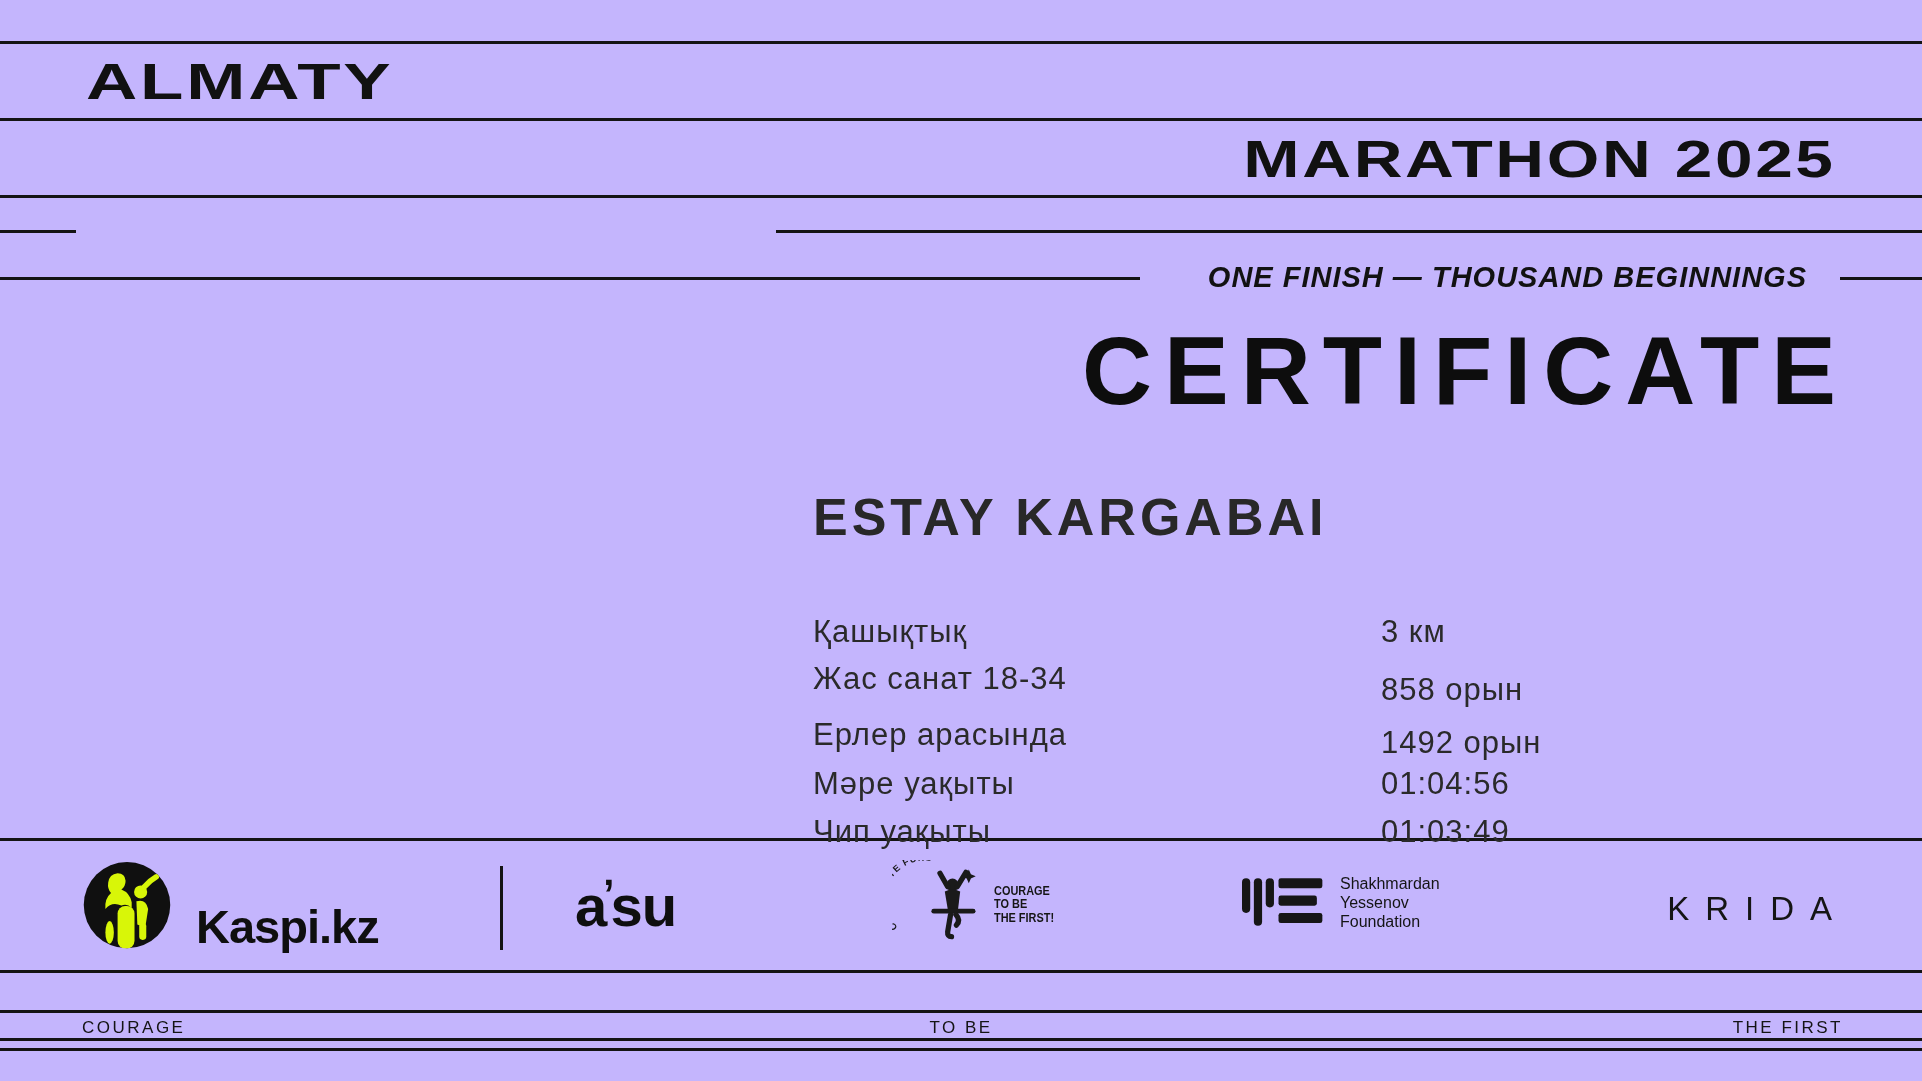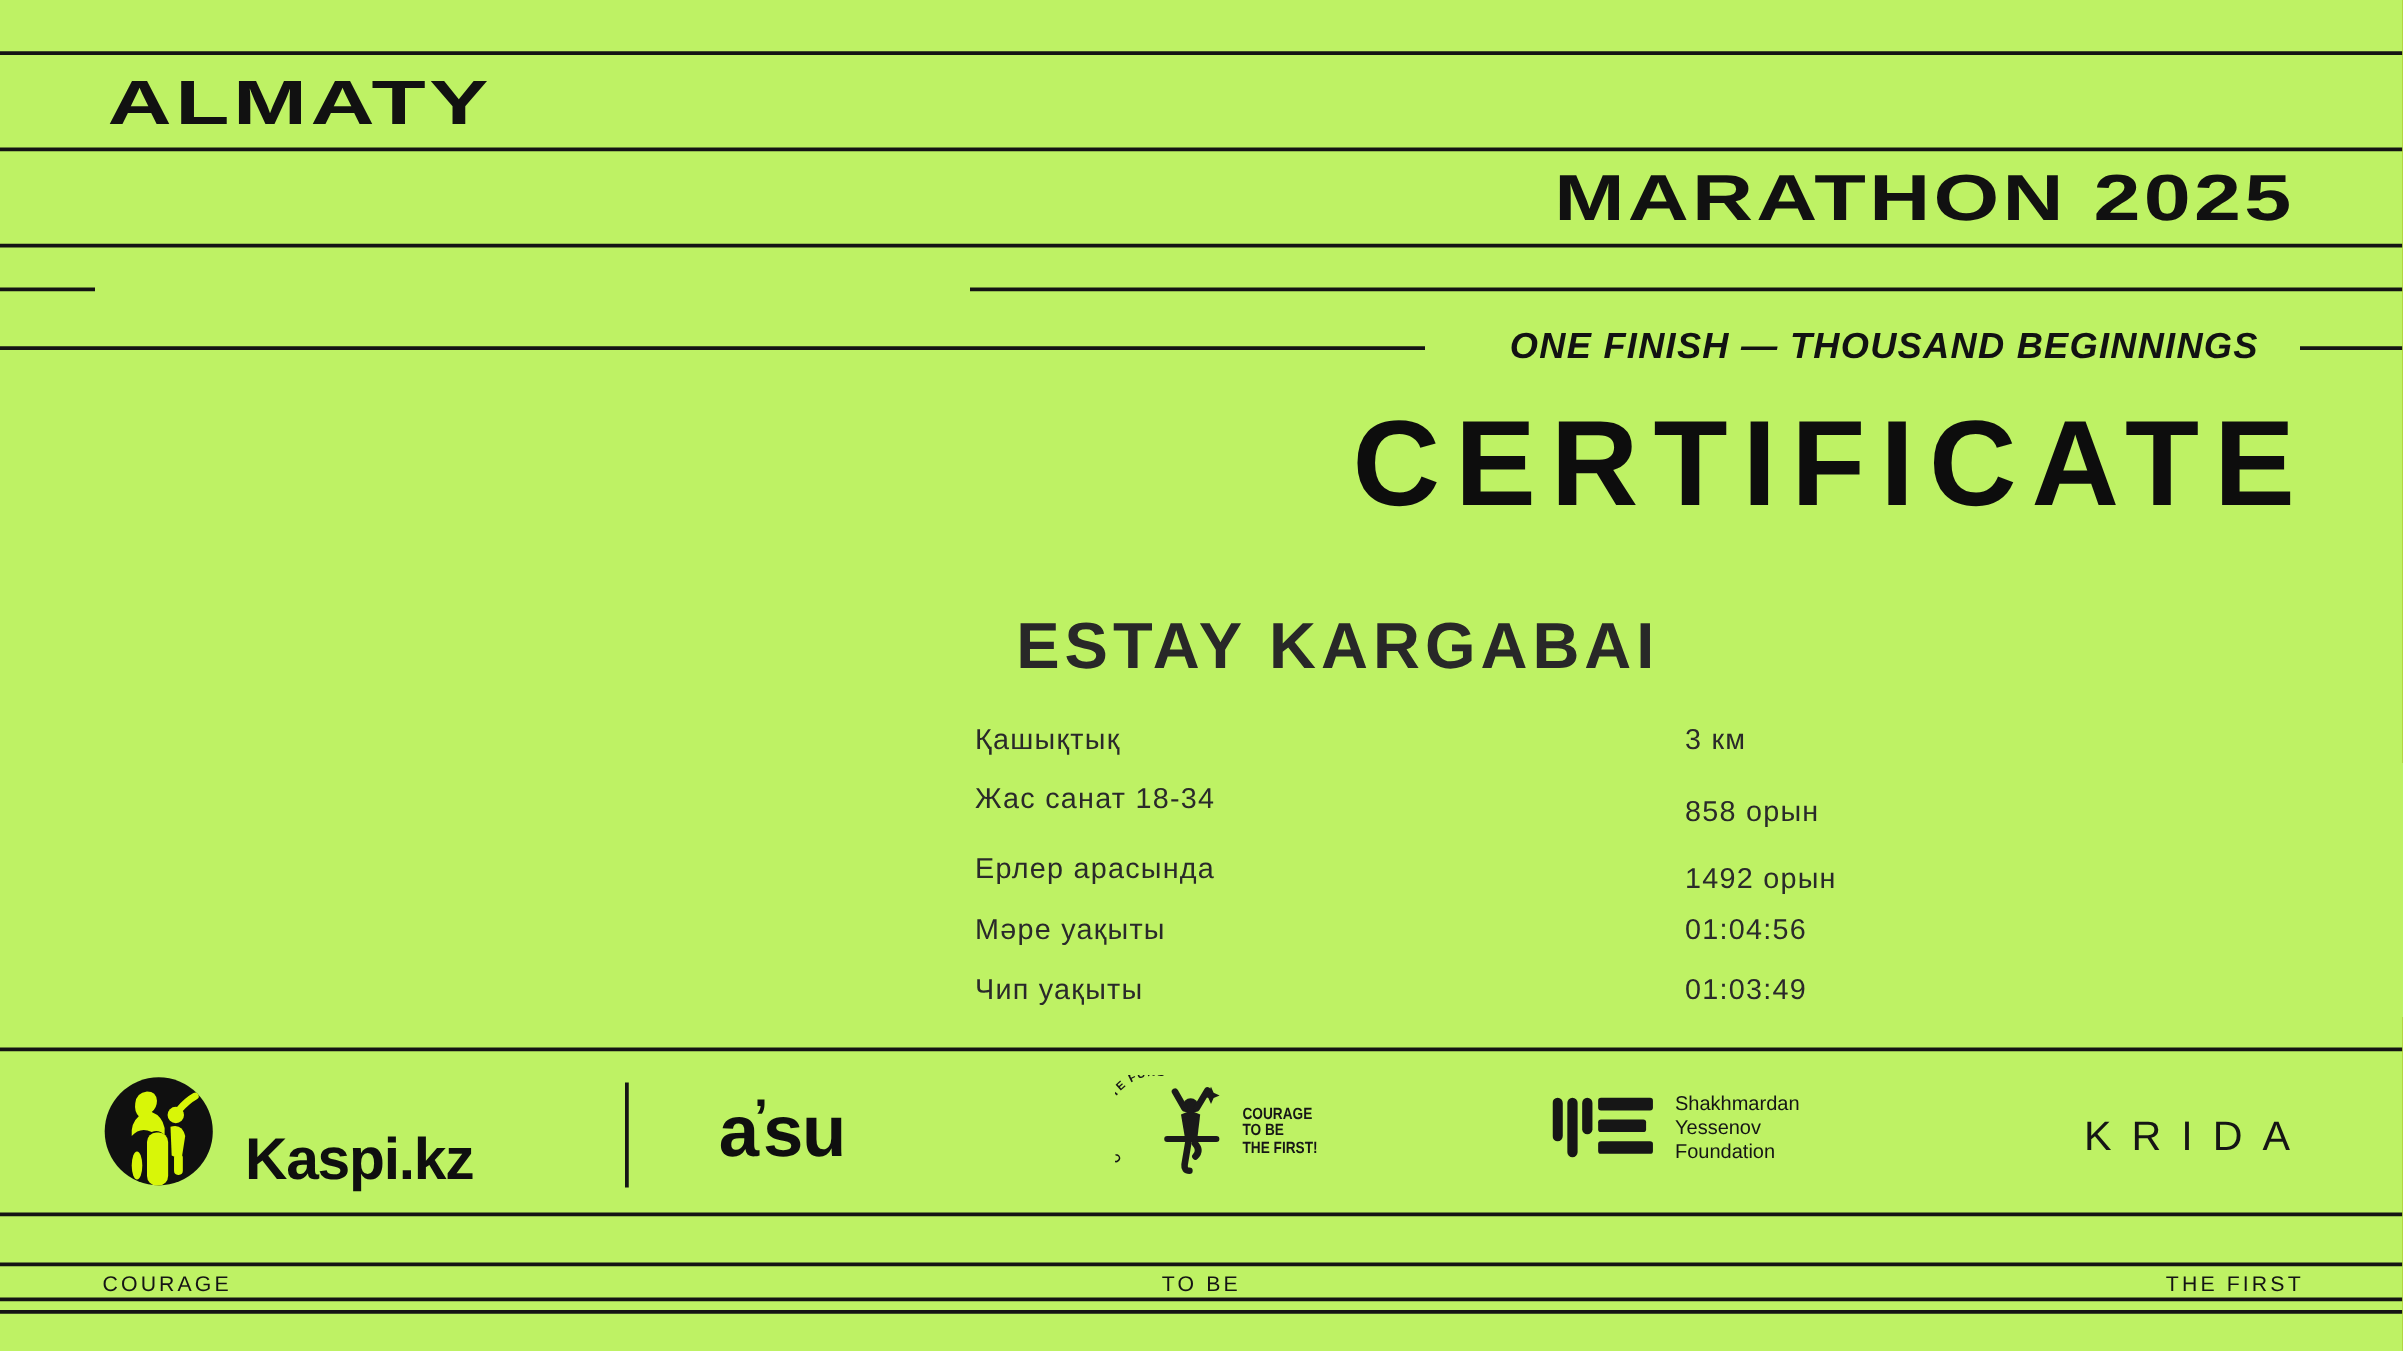--- a/index.html
+++ b/index.html
@@ -1,17 +1,17 @@
 <!DOCTYPE html>
 <html><head>
 <meta charset="utf-8">
 <style>
   html,body{margin:0;padding:0;}
   body{font-family:"Liberation Sans",sans-serif;background:#9aa70a;}
-  .cert{position:relative;width:1922px;height:1081px;background:#bef264;overflow:hidden;color:#111;}
+  .cert{position:relative;width:1922px;height:1081px;background:#c4b5fd;overflow:hidden;color:#111;}
 
   
   .rule{position:absolute;background:#141414;height:3px;}
   .rule-top{left:0;right:0;top:41px;}
   .rule-city{left:0;right:0;top:118px;}
   .rule-event{left:0;right:0;top:195px;}
   .kk-stub{left:0;width:76px;top:230px;}
   .kk-trail{left:776px;right:0;top:230px;}
   .en-lead{left:0;width:1140px;top:277px;}
   .en-trail{left:1840px;right:0;top:277px;}
@@ -30,22 +30,22 @@
        letter-spacing:1px;white-space:nowrap;color:#121212;}
   .tag-kk{left:134px;top:215px;}
   .tag-en{right:115px;top:262px;}
   .h-title{position:absolute;right:74px;top:322px;font-size:97px;line-height:1;font-weight:700;
            letter-spacing:12px;white-space:nowrap;color:#0d0d0d;margin-left:12px;}
 
   
   .p-name{position:absolute;left:813px;top:487px;font-size:52px;font-weight:700;letter-spacing:4px;
           color:#282828;white-space:nowrap;}
   .results{position:absolute;left:0;top:0;width:100%;height:100%;}
-  .result-row{position:absolute;left:780px;width:860px;height:40px;font-size:23px;color:#2a2a2a;
-              letter-spacing:1px;white-space:nowrap;}
+  .result-row{position:absolute;left:813px;width:860px;height:40px;font-size:31px;color:#2a2a2a;
+              letter-spacing:1px;white-space:nowrap;margin-top:36px;}
   .result-row .result-value{position:absolute;left:568px;top:0;}
   .row-1{top:578px;} .row-2{top:625px;} .row-3{top:681px;} .row-4{top:730px;} .row-5{top:778px;}
   .row-2 .result-value{top:11px;} .row-3 .result-value{top:8px;}
 
   
   .kaspi{position:absolute;left:80px;top:860px;display:flex;align-items:flex-end;}
   .kaspi-word{font-size:47px;font-weight:700;letter-spacing:-1px;color:#0f0f0f;margin-left:22px;}
   .f-divider{position:absolute;left:500px;top:866px;width:3px;height:84px;background:#141414;}
   .asu{position:absolute;left:575px;top:872px;font-size:58px;font-weight:700;letter-spacing:-1px;color:#0f0f0f;}
   .asu-accent{display:inline-block;font-size:40px;transform:translateY(-18px);margin:0 -3px;}

